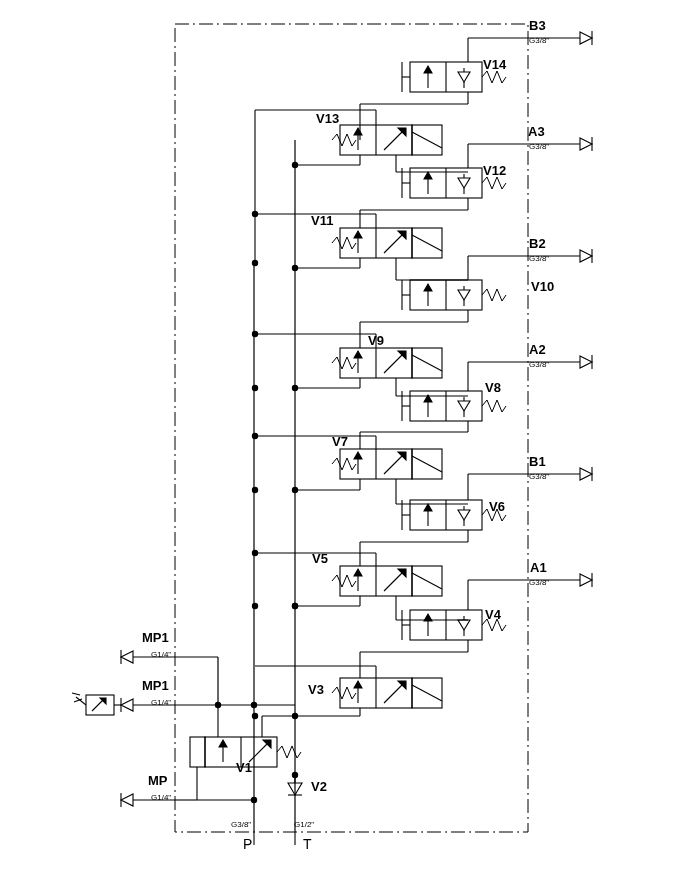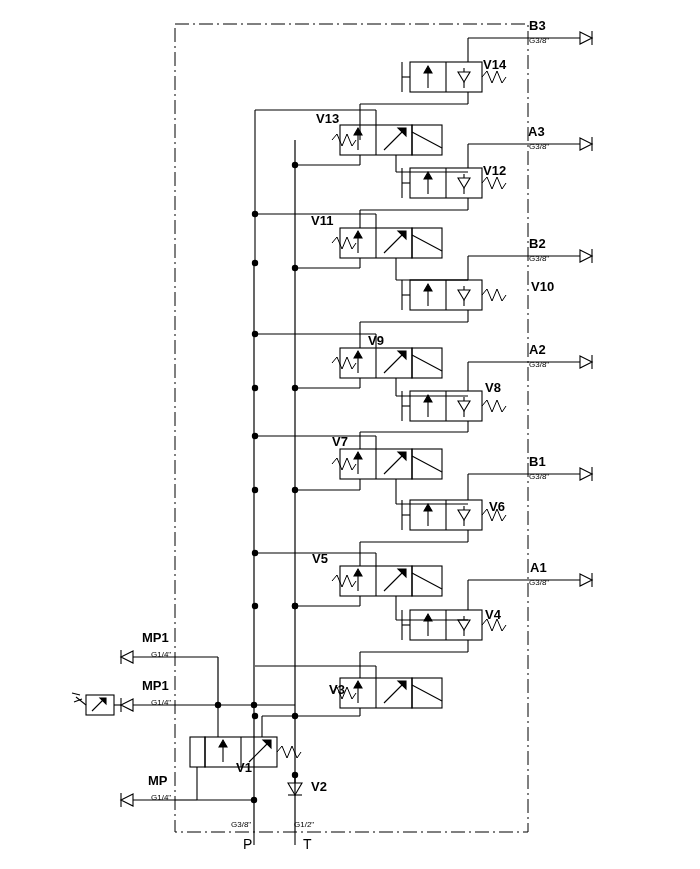--- a/index.html
+++ b/index.html
@@ -404,21 +404,21 @@
       <circle cx="255" cy="553" r="3.2"></circle>
       <circle cx="255" cy="436" r="3.2"></circle>
       <circle cx="255" cy="214" r="3.2"></circle>
       <circle cx="295" cy="165" r="3.2"></circle>
       <circle cx="295" cy="606" r="3.2"></circle>
     </g>
   </svg>
 
   <div class="lbl vlabel" style="left:236px; top:760px;">V1</div>
   <div class="lbl vlabel" style="left:311px; top:779px;">V2</div>
-  <div class="lbl vlabel" style="left:329px; top:682px;">V3</div>
+  <div class="lbl vlabel" style="left:308px; top:682px;">V3</div>
   <div class="lbl vlabel" style="left:485px; top:607px;">V4</div>
   <div class="lbl vlabel" style="left:312px; top:551px;">V5</div>
   <div class="lbl vlabel" style="left:489px; top:499px;">V6</div>
   <div class="lbl vlabel" style="left:332px; top:434px;">V7</div>
   <div class="lbl vlabel" style="left:485px; top:380px;">V8</div>
   <div class="lbl vlabel" style="left:320px; top:333px;margin-left:48px;">V9</div>
   <div class="lbl vlabel" style="left:483px; top:279px;padding-left:48px;">V10</div>
   <div class="lbl vlabel" style="left:311px; top:213px;">V11</div>
   <div class="lbl vlabel" style="left:483px; top:163px;">V12</div>
   <div class="lbl vlabel" style="left:316px; top:111px;">V13</div>

